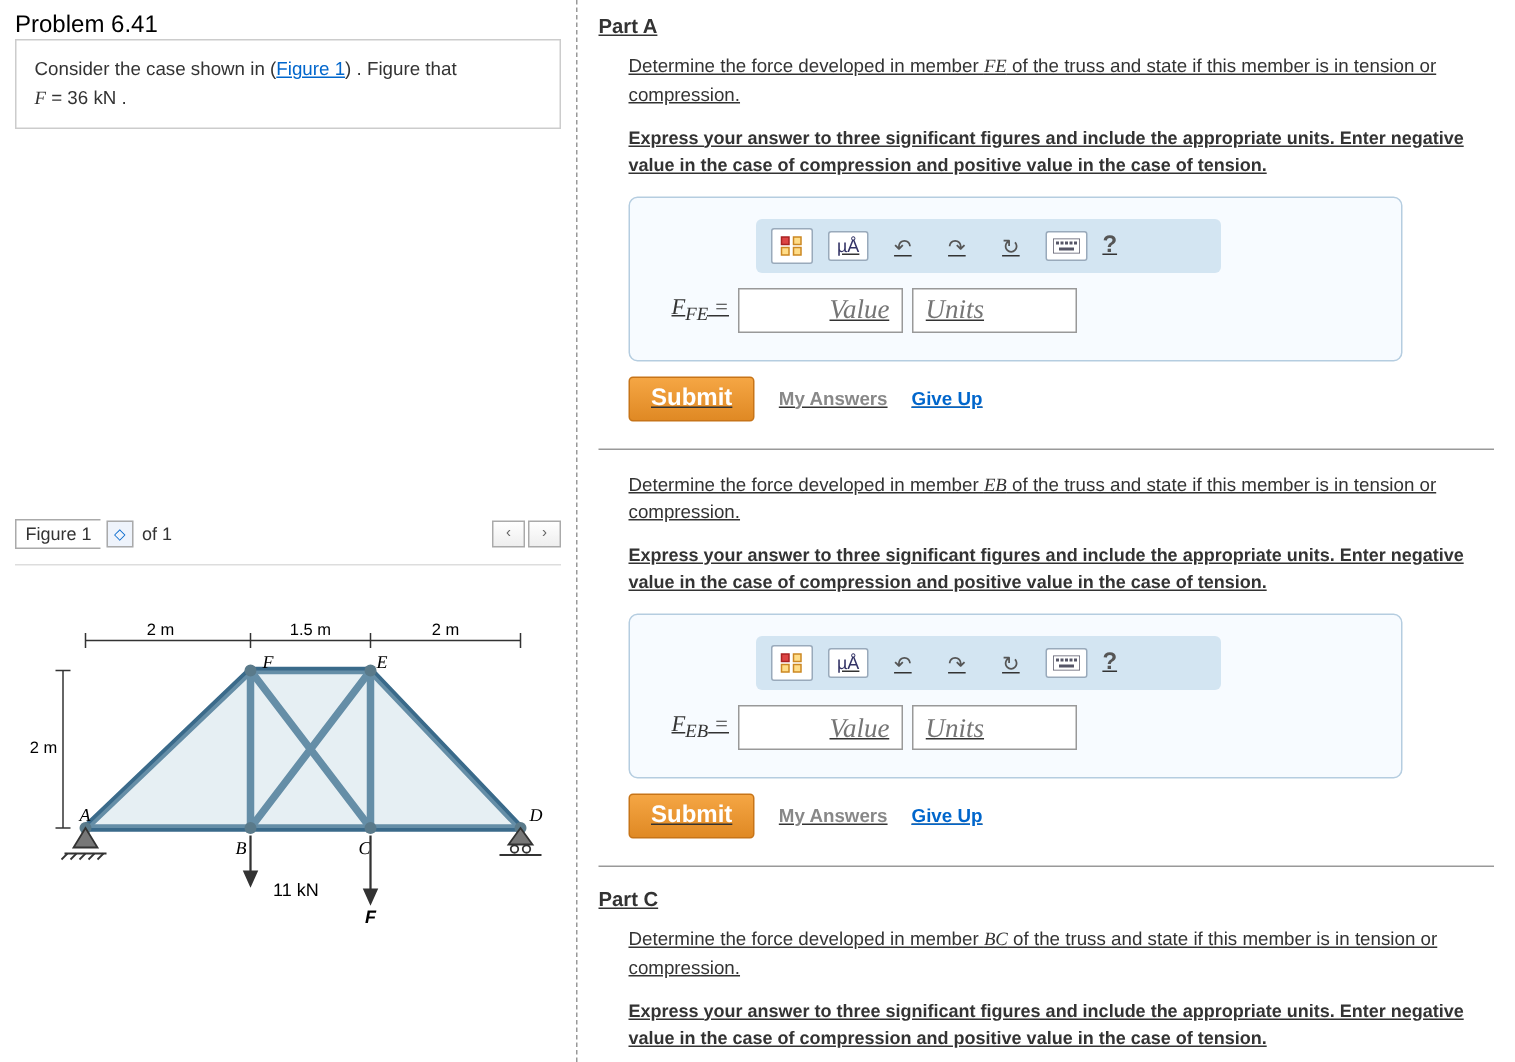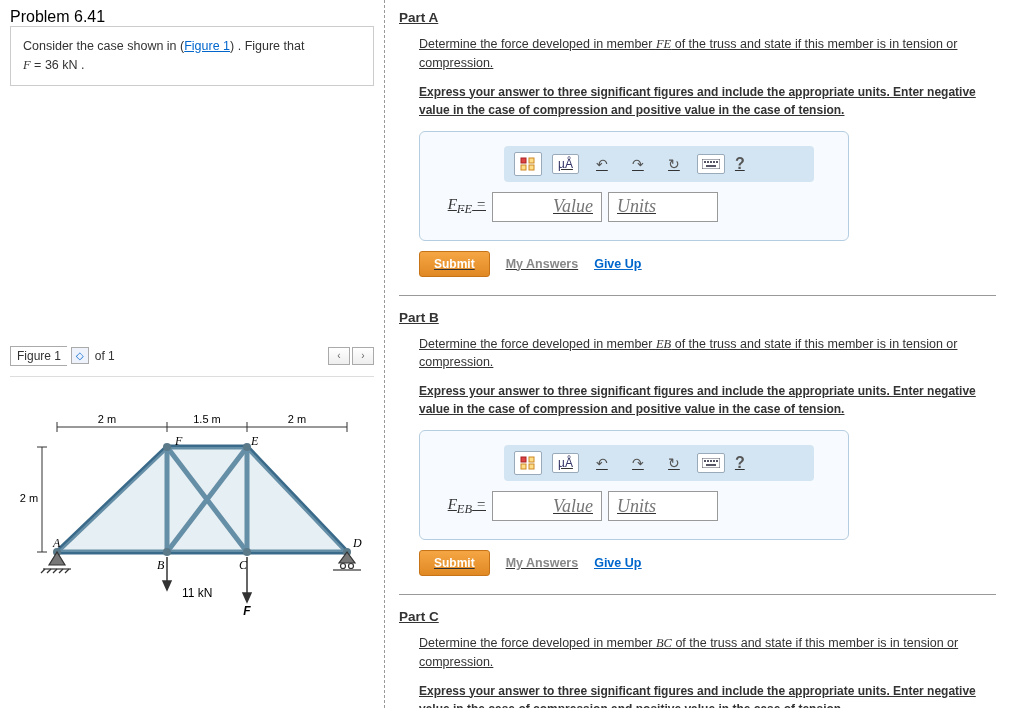--- a/index.html
+++ b/index.html
@@ -15,33 +15,33 @@
 .figure-select { border: 1px solid #aaa; border-right: none; padding: 2px 6px; font-size: 12px; background: #fff; }
 .figure-spinner { border: 1px solid #aaa; color: #0066cc; background: #eef3fb; padding: 2px 4px; font-size: 10px; cursor: pointer; }
 .figure-of { font-size: 12px; margin-left: 2px; }
 .nav-btns { margin-left: auto; display: flex; gap: 2px; }
 .nav-btn { border: 1px solid #aaa; background: linear-gradient(#fff,#eee); width: 22px; height: 18px; font-size: 10px; cursor: pointer; display:flex;align-items:center;justify-content:center; color:#666;}
 .figure-area { border-top: 1px solid #ddd; padding-top: 20px; height: 260px; position: relative; }
 .part-block { margin-bottom: 18px; }
 .part-title { font-weight: bold; font-size: 13.5px; margin-bottom: 10px; }
 .part-desc { font-size: 12.5px; line-height: 1.5; margin: 0 0 10px 20px; }
 .part-instr { font-size: 12px; font-weight: bold; line-height: 1.5; margin: 0 0 12px 20px; }
-.answer-box { border: 1px solid #b5cde0; border-radius: 6px; background: #f7fbff; padding: 14px; margin-left: 20px; width: 430px; }
+.answer-box { border: 1px solid #b5cde0; border-radius: 6px; background: #f7fbff; padding: 14px; margin-left: 20px; width: 516px; }
 .toolbar { background: #d3e5f2; border-radius: 4px; height: 36px; display: flex; align-items: center; gap: 10px; padding: 0 10px; margin-left: 70px; margin-bottom: 10px; width: 310px; }
 .tb-btn { width: 26px; height: 24px; display:flex; align-items:center; justify-content:center; color:#555; cursor:pointer; font-size: 14px; }
 .tb-templates { background:#fff; border:1px solid #9ab; border-radius:2px; width:28px; height:24px; display:flex; align-items:center; justify-content:center; font-size:10px; color:#d33; }
 .tb-units { background:#fff; border:1px solid #9ab; border-radius:2px; padding:2px 5px; font-size:12px; color:#336; }
 .tb-keyboard { background:#fff; border:1px solid #9ab; border-radius:2px; width:28px; height:20px; display:flex; align-items:center; justify-content:center; }
 .tb-help { font-size:16px; font-weight:bold; color:#555; cursor:pointer; }
 .input-row { display:flex; align-items:center; gap:6px; margin-bottom: 4px; }
 .input-label { font-family: 'Times New Roman', serif; font-style: italic; font-size: 15px; width: 52px; text-align:right; }
 .value-input { border:1px solid #999; width:110px; height:30px; font-size:18px; font-style:italic; font-family:'Times New Roman',serif; color:#737373; padding:0 8px; background:#fff;text-align:right; }
 .units-input { border:1px solid #999; width:110px; height:30px; font-size:18px; font-style:italic; font-family:'Times New Roman',serif; color:#999; padding:0 8px; background:#fff; }
 .submit-row { display:flex; align-items:center; gap:16px; margin-left: 20px; margin-top:10px; }
-.submit-btn { background: linear-gradient(#f5a644,#e08924); border:1px solid #c77418; color:#fff; font-weight:bold; font-size:12px; padding:5px 14px; border-radius:3px; cursor:pointer; }
+.submit-btn { background: linear-gradient(#f5a644,#e08924); border:1px solid #c77418; color:#fff; font-weight:bold; font-size:16px; padding:5px 14px; border-radius:3px; cursor:pointer; }
 .my-answers { color:#888; font-size:12.5px; font-weight:bold; }
 .give-up { color:#0066cc; text-decoration:underline; font-size:12.5px; font-weight:bold; cursor:pointer; }
 hr.sep { border:none; border-top:1px solid #999; margin: 16px 0 14px 0; }
 .serif { font-family: 'Times New Roman', serif; }
 .truss-svg { display:block; margin: 0 auto; }
 </style>
 </head>
 <body>
 
 <div class="container">
@@ -197,21 +197,20 @@
       <div class="submit-row">
         <button class="submit-btn">Submit</button>
         <span class="my-answers">My Answers</span>
         <span class="give-up">Give Up</span>
       </div>
     </div>
 
     <hr class="sep">
 
     <div class="part-block">
-      <div class="part-title">Part B</div>
       <div class="part-desc">
         <span>Determine the force developed in member </span><span class="italic serif">EB</span><span> of the truss and state if this member is in tension or compression.</span>
       </div>
       <div class="part-instr">Express your answer to three significant figures and include the appropriate units. Enter negative value in the case of compression and positive value in the case of tension.</div>
 
       <div class="answer-box">
         <div class="toolbar">
           <div class="tb-templates">
             <svg width="16" height="14">
                 <rect x="1" y="1" width="5" height="5" fill="#d44" stroke="#a22"></rect>

